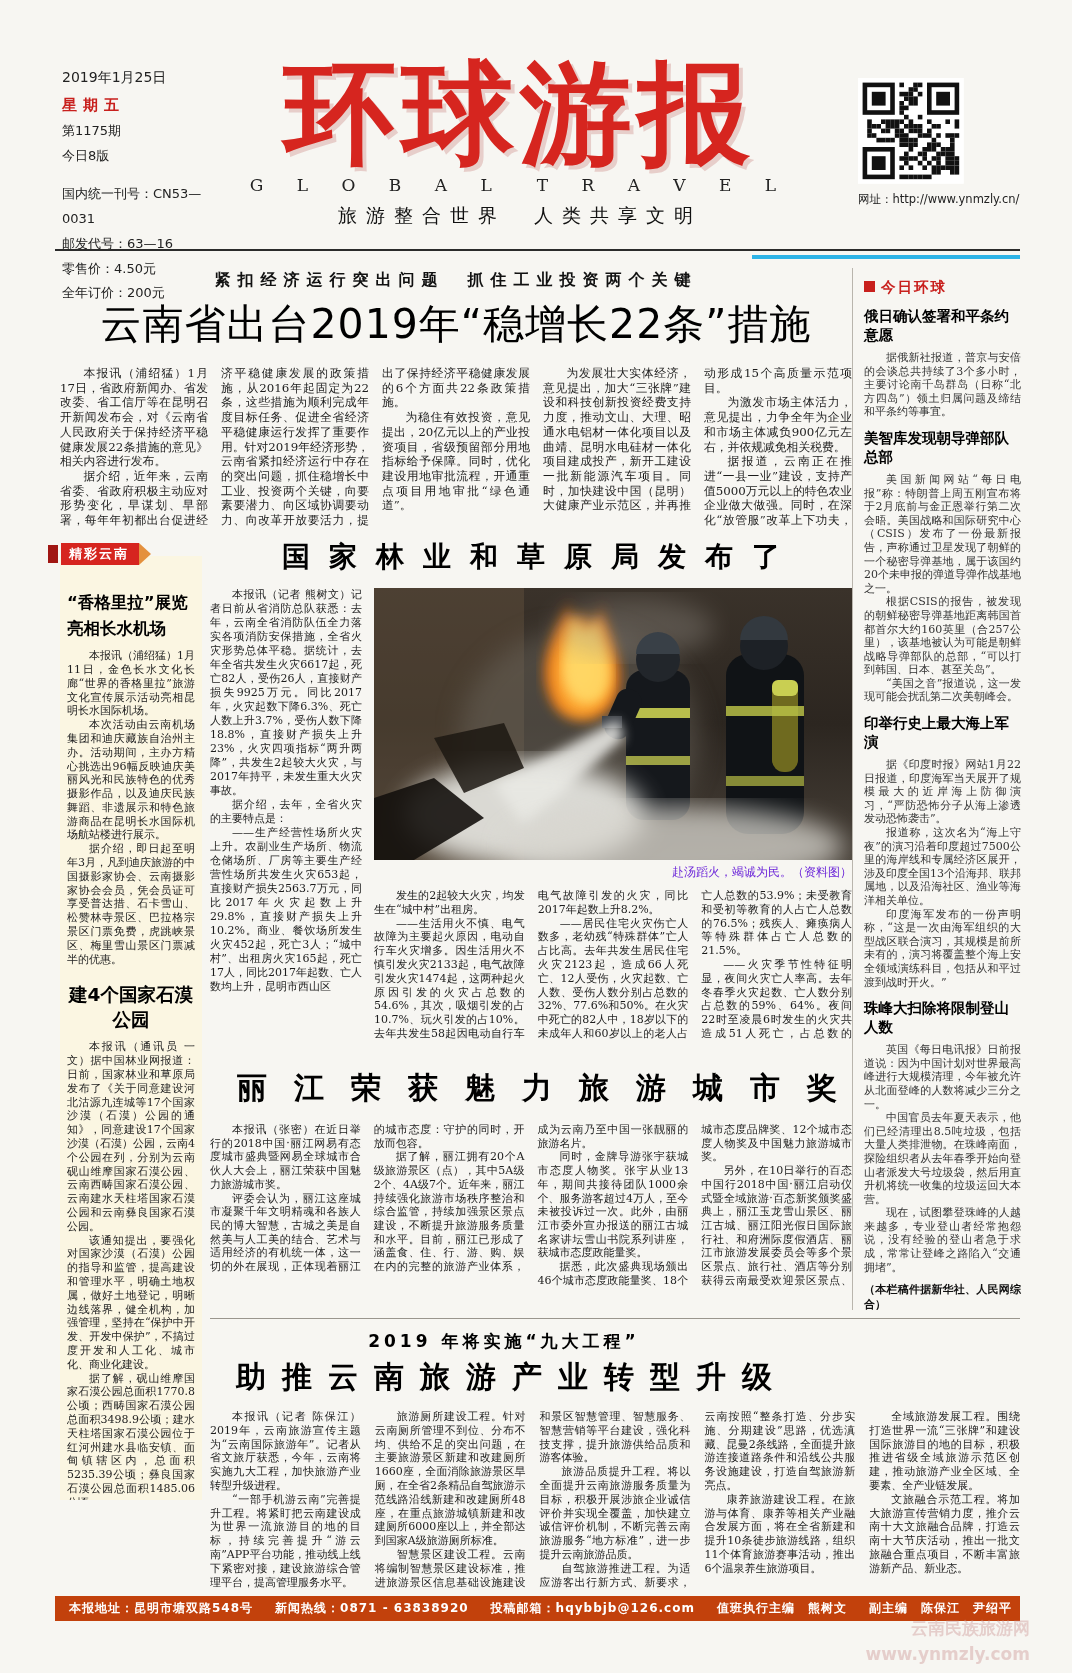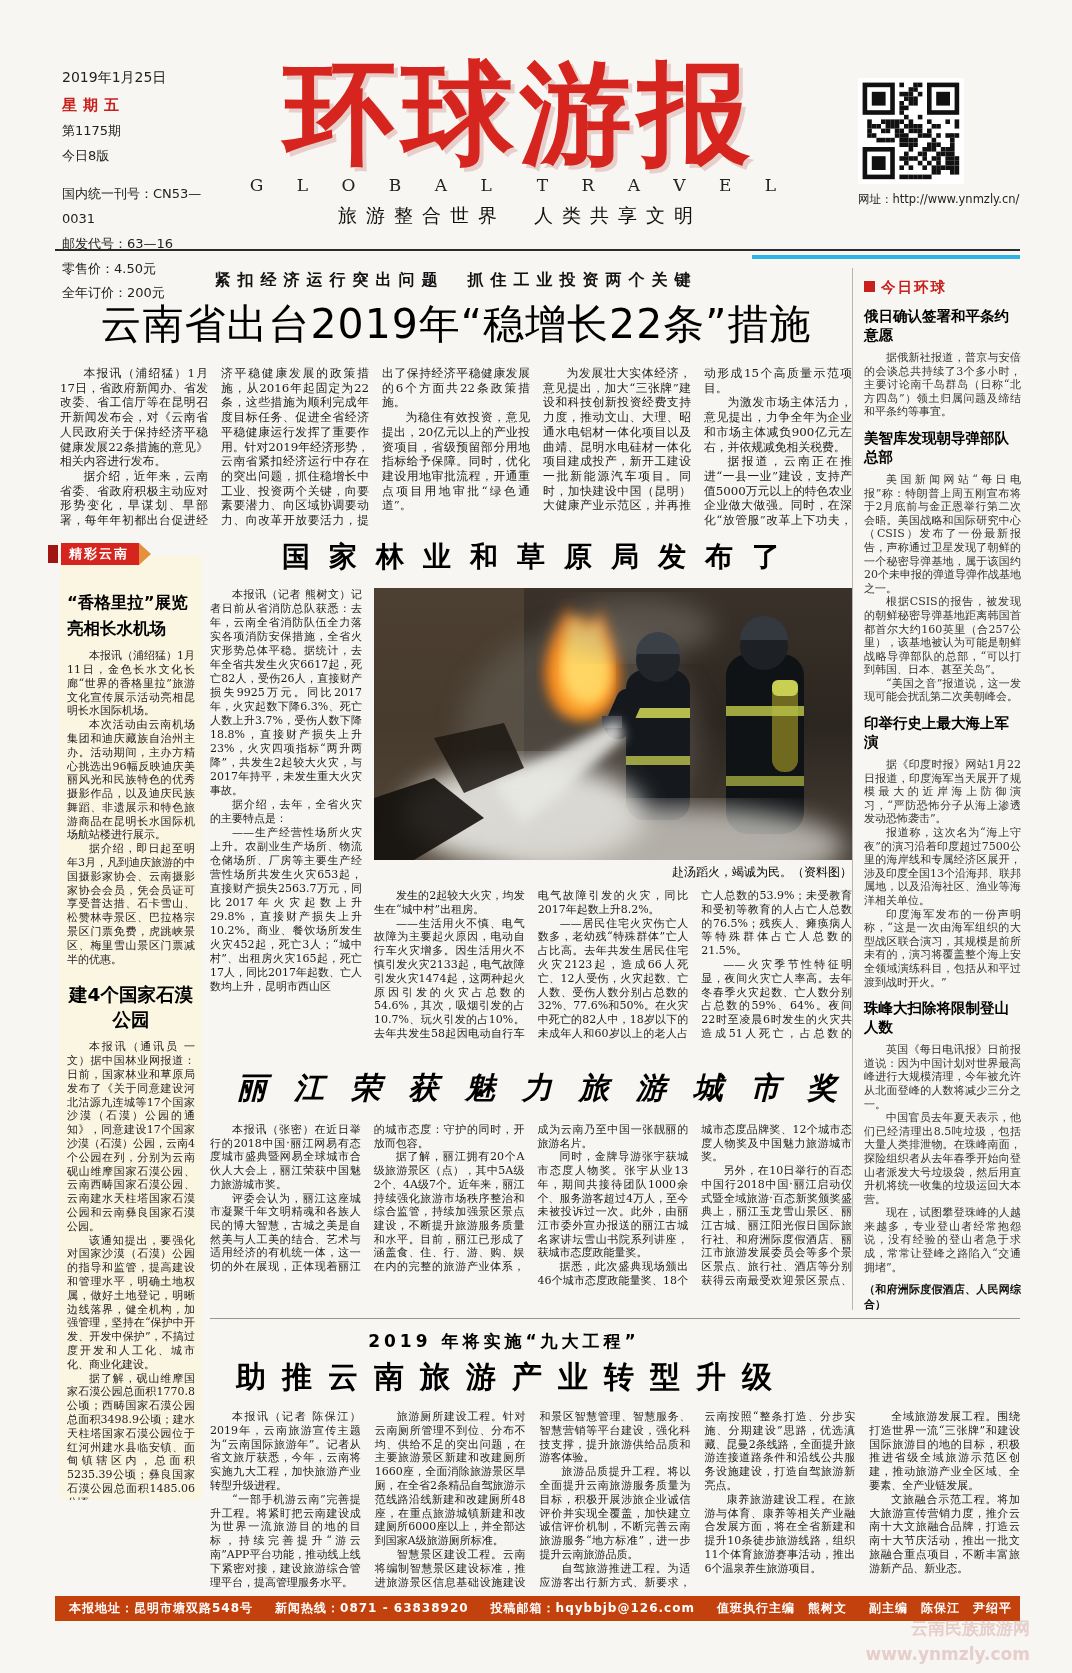--- a/index.html
+++ b/index.html
@@ -60,27 +60,27 @@
   
   .fire{position:absolute;left:210px;top:538px;width:642px;}
   .fire .headline{text-align:center;font-family:"DejaVu Sans",sans-serif;font-weight:bold;
                   font-size:28px;letter-spacing:19px;padding-left:19px;white-space:nowrap;color:#000;}
   .fire .row{display:flex;margin-top:12px;}
   .fire .c1{width:152px;flex:0 0 152px;margin-right:12px;height:468px;overflow:hidden;
             font-size:11px;line-height:14px;text-align:justify;}
   .fire .rt{flex:1;}
   .photo{width:478px;height:272px;position:relative;background:#2a2521;overflow:hidden;}
   .photo svg{display:block;}
-  .fire .cap{margin-top:4px;text-align:right;font-size:12px;color:#000000;}
+  .fire .cap{margin-top:4px;text-align:right;font-size:12px;color:#6d28d9;}
   .fire .bcols{margin-top:8px;height:158px;column-count:3;column-gap:13px;overflow:hidden;
                font-size:11px;line-height:13.8px;text-align:justify;}
   
   .lijiang{position:absolute;left:210px;top:1068px;width:642px;}
   .lijiang .headline{text-align:left;font-family:"DejaVu Sans",sans-serif;font-weight:bold;
-                     font-size:30px;letter-spacing:27px;padding-left:27px;white-space:nowrap;color:#000;font-style:italic;}
+                     font-size:30px;letter-spacing:27px;padding-left:27px;white-space:nowrap;color:#000;}
   .lijiang .body{margin-top:14px;height:172px;column-count:4;column-gap:13px;overflow:hidden;
                  font-size:11px;line-height:13.7px;text-align:justify;}
   .rule2{position:absolute;left:210px;top:1318px;width:810px;height:1px;background:#9a968e;}
   
   .bottom{position:absolute;left:210px;top:1330px;width:810px;}
   .bottom .khead{width:588px;text-align:center;font-family:"DejaVu Sans",sans-serif;
                  font-weight:bold;font-size:17px;letter-spacing:4px;color:#000;}
   .bottom .headline{width:588px;text-align:center;font-family:"DejaVu Sans",sans-serif;
                     font-weight:bold;font-size:30px;letter-spacing:16px;padding-left:16px;
                     white-space:nowrap;color:#000;margin-top:4px;}
@@ -303,21 +303,21 @@
         <p data-name="paragraph">据《印度时报》网站1月22日报道，印度海军当天展开了规模最大的近岸海上防御演习，“严防恐怖分子从海上渗透发动恐怖袭击”。</p>
         <p data-name="paragraph">报道称，这次名为“海上守夜”的演习沿着印度超过7500公里的海岸线和专属经济区展开，涉及印度全国13个沿海邦、联邦属地，以及沿海社区、渔业等海洋相关单位。</p>
         <p data-name="paragraph">印度海军发布的一份声明称，“这是一次由海军组织的大型战区联合演习，其规模是前所未有的，演习将覆盖整个海上安全领域演练科目，包括从和平过渡到战时开火。”</p>
       </div>
     <h3 data-name="world-article-title">珠峰大扫除将限制登山人数</h3>
     <div class="art" data-name="world-article-body">
         <p data-name="paragraph">英国《每日电讯报》日前报道说：因为中国计划对世界最高峰进行大规模清理，今年被允许从北面登峰的人数将减少三分之一。</p>
         <p data-name="paragraph">中国官员去年夏天表示，他们已经清理出8.5吨垃圾，包括大量人类排泄物。在珠峰南面，探险组织者从去年春季开始向登山者派发大号垃圾袋，然后用直升机将统一收集的垃圾运回大本营。</p>
         <p data-name="paragraph">现在，试图攀登珠峰的人越来越多，专业登山者经常抱怨说，没有经验的登山者急于求成，常常让登峰之路陷入“交通拥堵”。</p>
       </div>
-    <div class="src" data-name="source-note">（和府洲际度假酒店、人民网综合）</div>
+    <div class="src" data-name="source-note">（本栏稿件据新华社、人民网综合）</div>
   </div>
 
   <div class="side-tag" data-name="sidebar-tag">
     <span class="sq" data-name="tag-square-icon"></span>
     <span class="lbl" data-name="sidebar-tag-label">精彩云南</span>
     <span class="arrow" data-name="tag-arrow-icon"></span>
   </div>
   <div class="sidebar" data-name="sidebar-column">
     <div class="t1" data-name="sidebar-article1-title">
       <div data-name="sidebar-title-line1">“香格里拉”展览</div>

